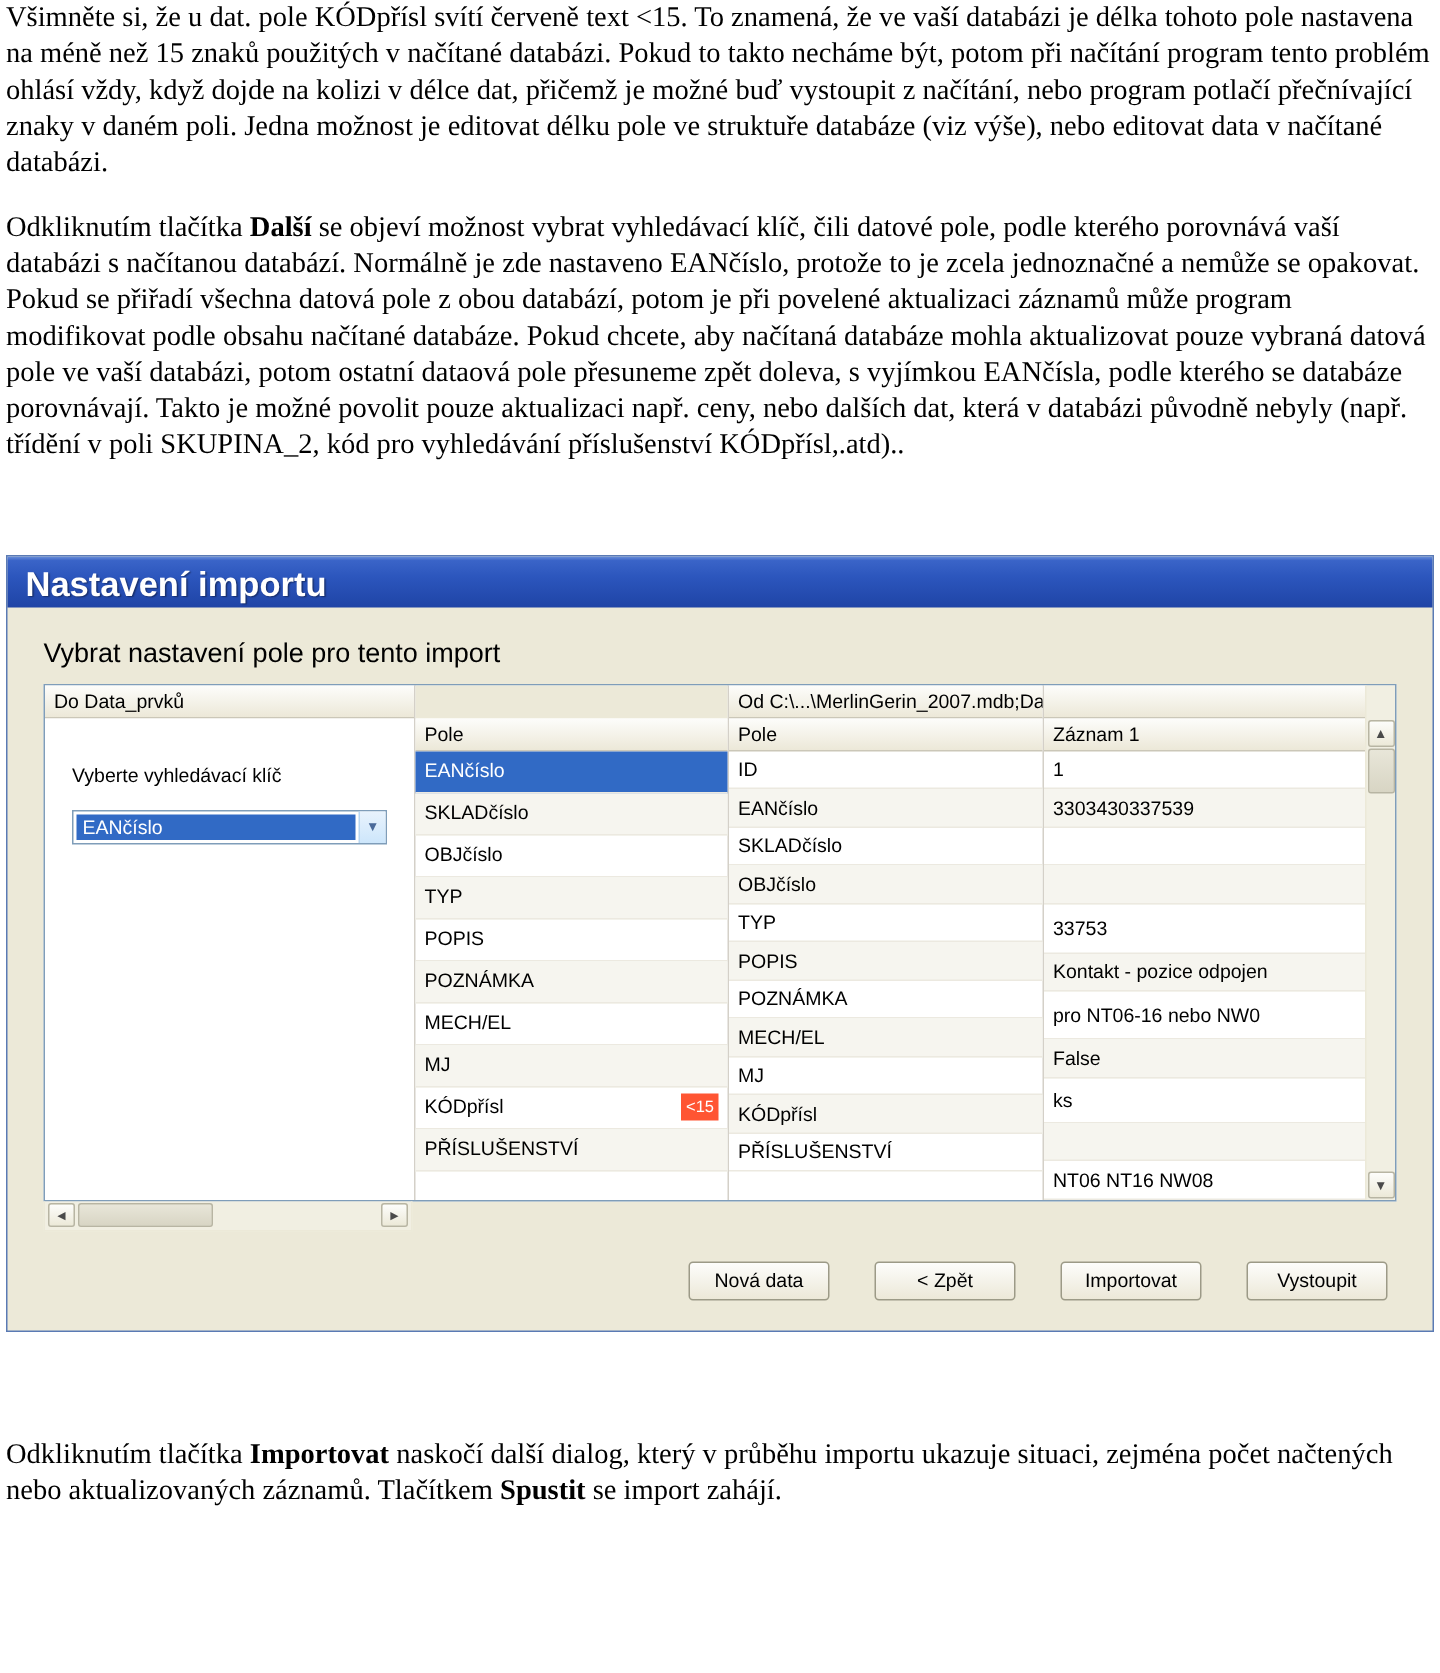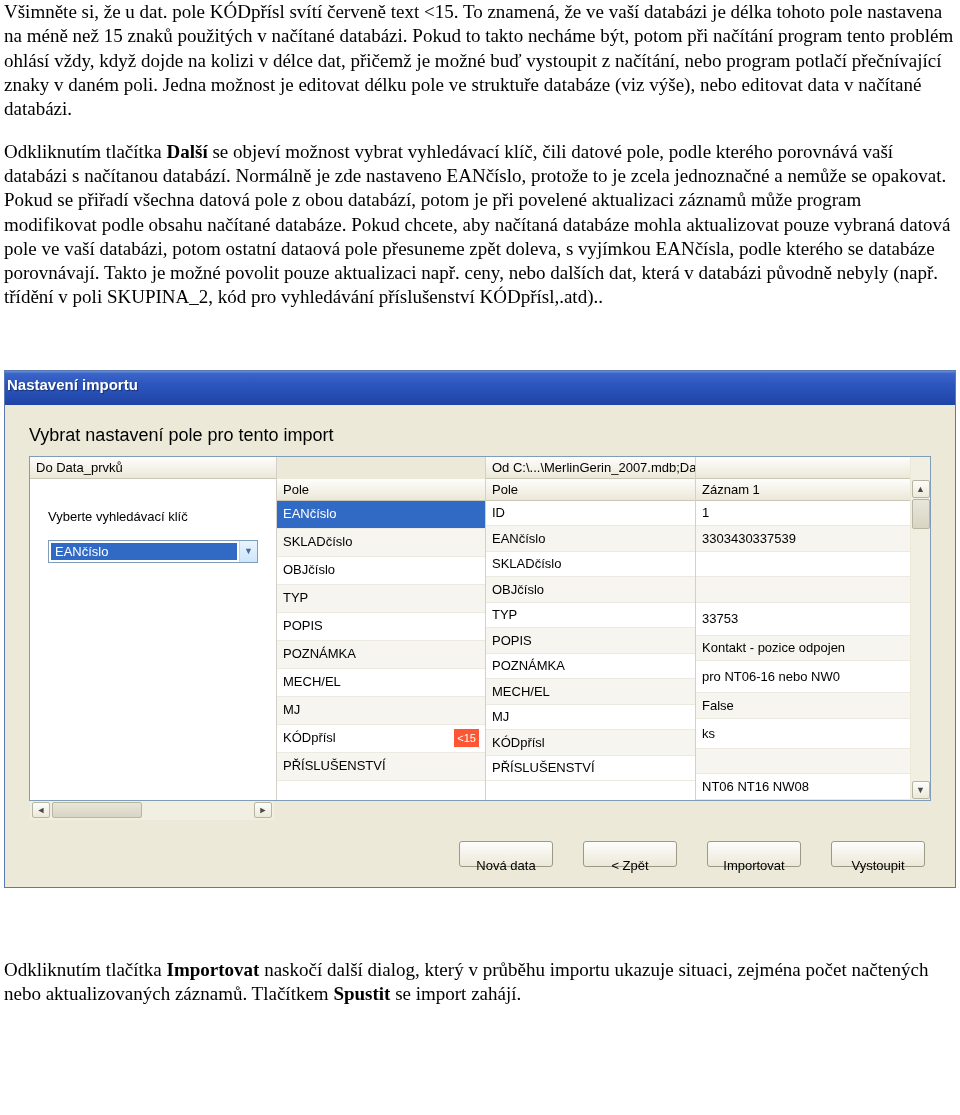--- a/index.html
+++ b/index.html
@@ -19,23 +19,23 @@
     border: 1px solid #5a7ab4;
     background: #ece9d8;
     font-family: Tahoma, Arial, sans-serif;
     font-size: 13px;
     color: #000;
   }
   .titlebar {
     height: 34px;
     background: linear-gradient(to bottom, #6a8fd8 0%, #3a64c8 8%, #2c56bd 40%, #1f44a6 100%);
     color: #fff;
-    font-size: 15px;
+    font-size: 23px;
     font-weight: bold;
-    padding: 5px 2px;
+    padding: 5px 12px;
     text-shadow: 1px 1px 1px rgba(0,0,0,0.4);
   }
   .client {
     padding: 20px 24px 16px 24px;
   }
   .subtitle {
     font-size: 18px;
     margin-bottom: 10px;
   }
   .grid-wrap {
@@ -185,21 +185,21 @@
   .btn {
     min-width: 94px;
     height: 26px;
     background: linear-gradient(#fdfdfb,#ece8d8);
     border: 1px solid #9c9a87;
     border-radius: 3px;
     font-family: Tahoma, Arial, sans-serif;
     font-size: 13px;
     text-align: center;
     line-height: 24px;
-    padding: 12px 14px;
+    padding: 0 14px;
   }
 
   .bottom-doc {
     margin-top: 70px;
     line-height: 1.28;
   }
 </style>
 </head>
 <body>
 

